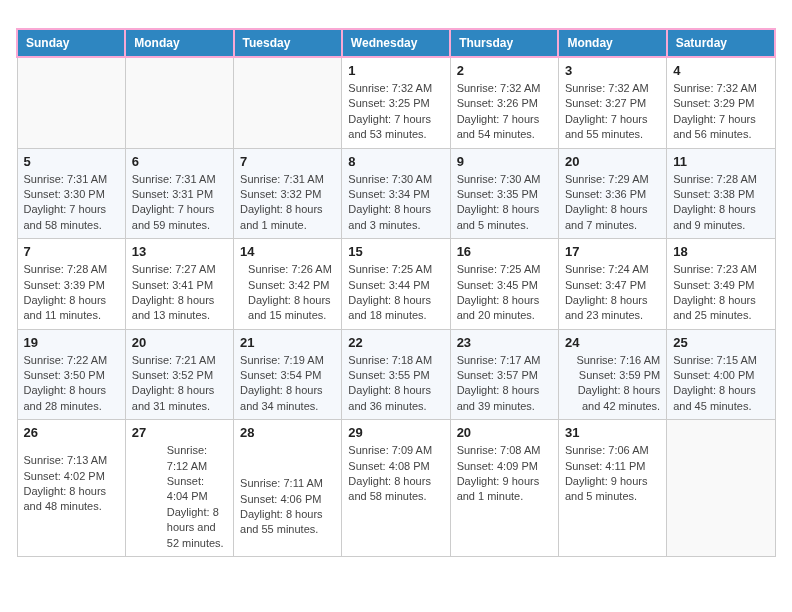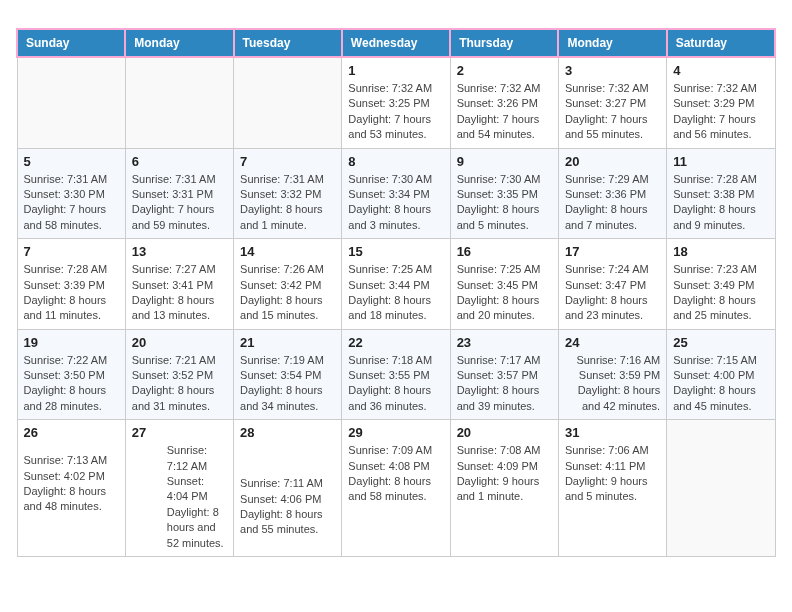--- a/index.html
+++ b/index.html
@@ -189,21 +189,21 @@
 Daylight: 8 hours and 11 minutes.</div>
         </td>
         <td>
           <span class="day-num">13</span>
           <div class="day-info" style="white-space: pre-line;">Sunrise: 7:27 AM
 Sunset: 3:41 PM
 Daylight: 8 hours and 13 minutes.</div>
         </td>
         <td>
           <span class="day-num">14</span>
-          <div class="day-info" style="white-space: pre-line;">Sunrise: 7:26 AM
+          <div class="day-info" style="white-space: pre-line; margin-left: 8px;">Sunrise: 7:26 AM
 Sunset: 3:42 PM
 Daylight: 8 hours and 15 minutes.</div>
         </td>
         <td>
           <span class="day-num">15</span>
           <div class="day-info" style="white-space: pre-line;">Sunrise: 7:25 AM
 Sunset: 3:44 PM
 Daylight: 8 hours and 18 minutes.</div>
         </td>
         <td>

